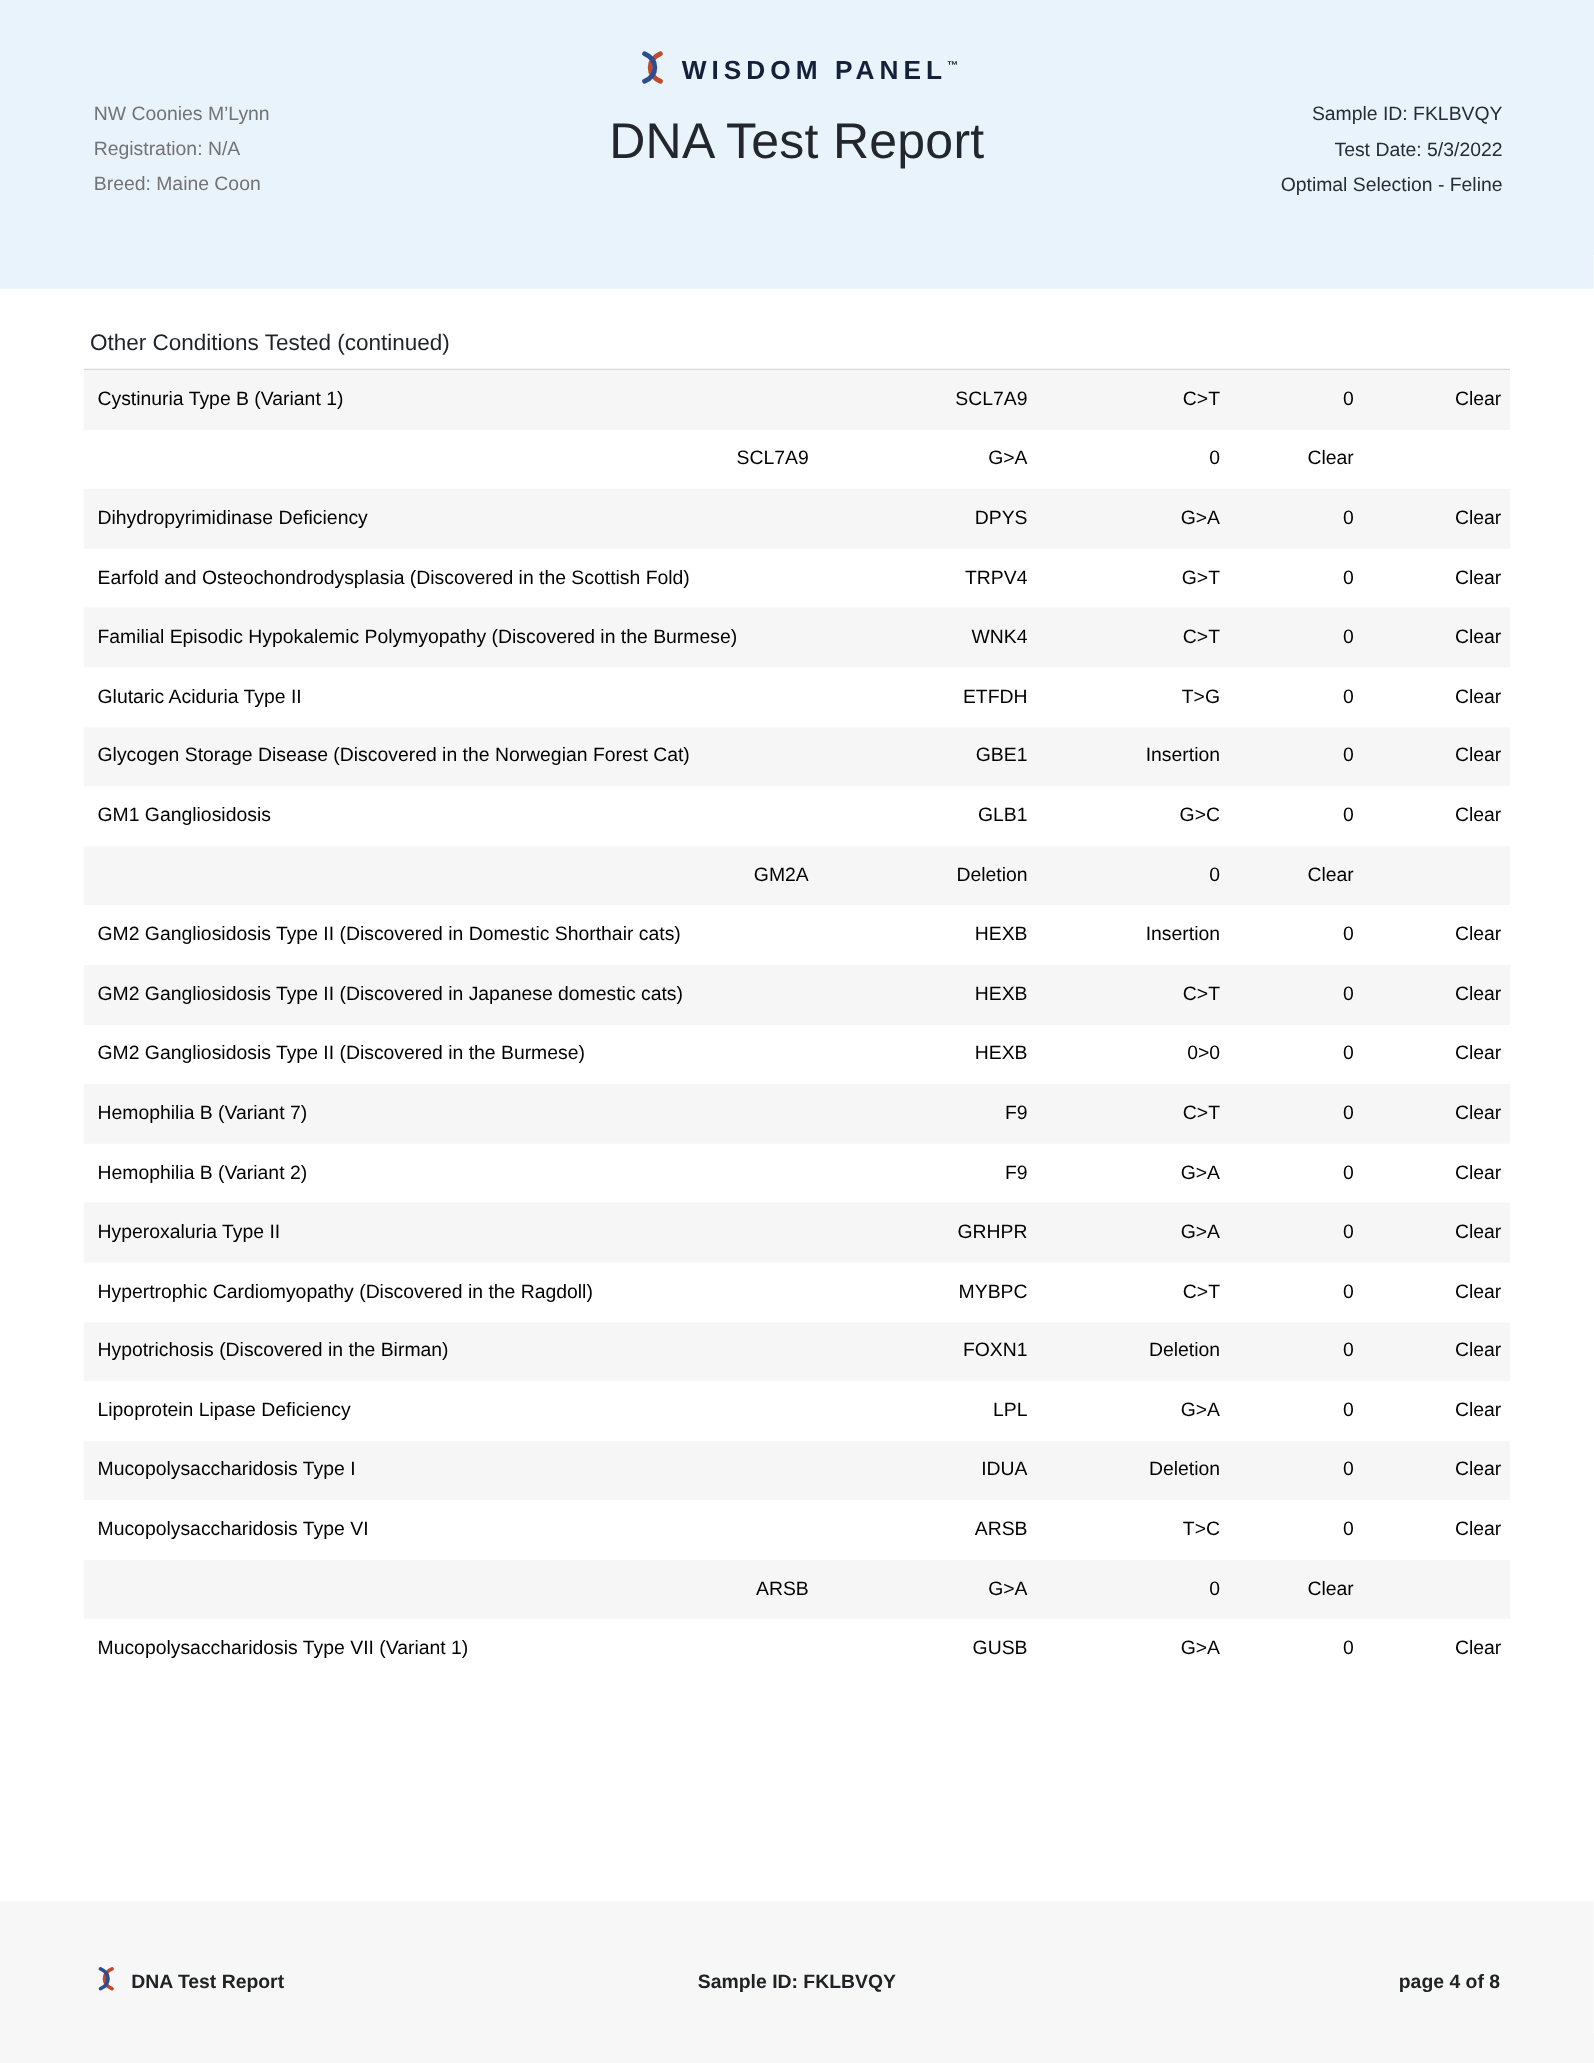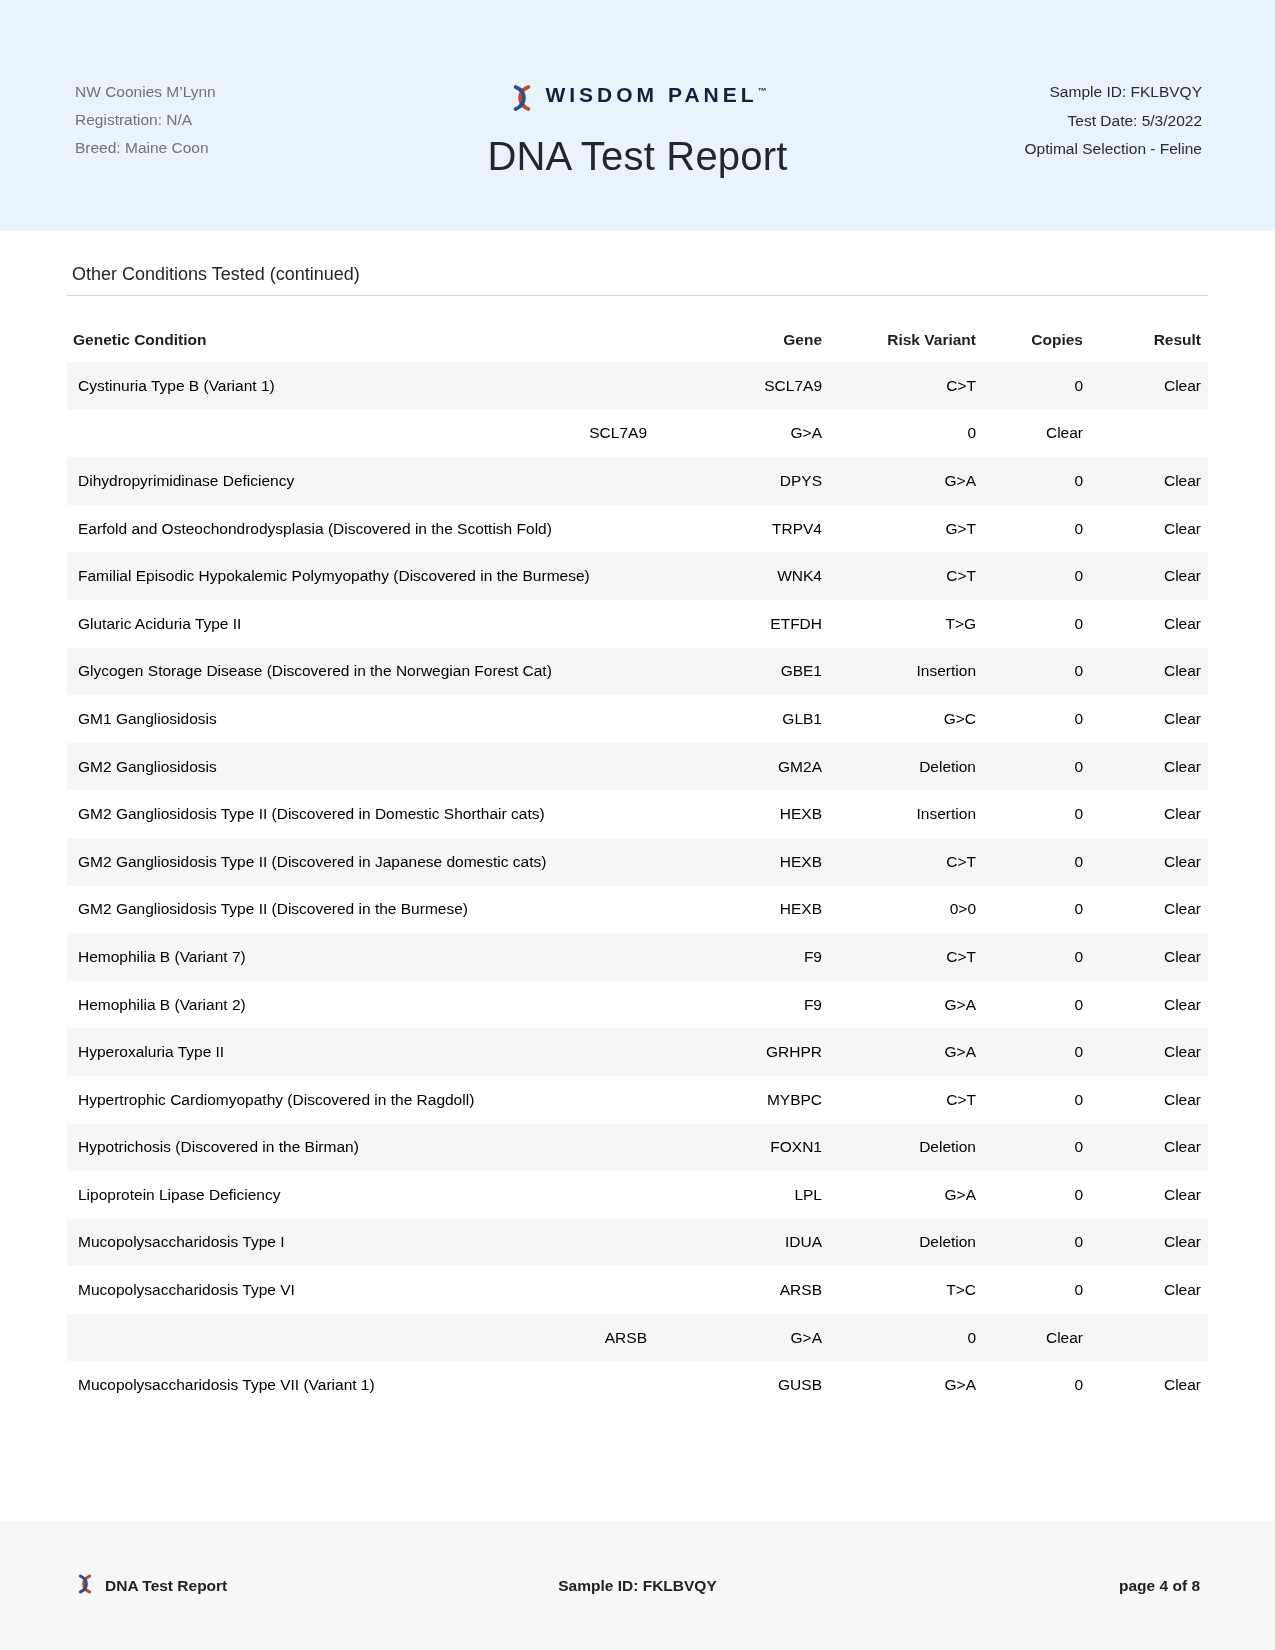--- a/index.html
+++ b/index.html
@@ -38,23 +38,23 @@
     line-height: 28.5px;
     text-align: right;
     color: #272c33;
   }
   .band-center {
     position: absolute;
     left: 0; right: 0; top: 0;
     text-align: center;
   }
   .logo-row {
-    margin-top: 83px;
+    margin-top: 39px;
     display: inline-flex;
-    align-items: flex-start;
+    align-items: center;
     gap: 9px;
   }
   .wordmark {
     font-size: 21px;
     font-weight: 700;
     letter-spacing: 4px;
     color: #15213a;
   }
   .wordmark sup {
     font-size: 9px;
@@ -179,27 +179,20 @@
       <div>Sample ID: FKLBVQY</div>
       <div>Test Date: 5/3/2022</div>
       <div>Optimal Selection - Feline</div>
     </div>
   </div>
 
   <div class="content">
     <div class="section-title">Other Conditions Tested (continued)</div>
     <div class="rule"></div>
 
-    <div class="grid-row thead">
-      <div class="cell c-cond">Genetic Condition</div>
-      <div class="cell c-gene">Gene</div>
-      <div class="cell c-risk">Risk Variant</div>
-      <div class="cell c-copies">Copies</div>
-      <div class="cell c-result">Result</div>
-    </div>
 
     <div>
   <div class="grid-row trow">
     <div class="cell c-cond">Cystinuria Type B (Variant 1)</div>
     <div class="cell c-gene">SCL7A9</div>
     <div class="cell c-risk">C&gt;T</div>
     <div class="cell c-copies">0</div>
     <div class="cell c-result">Clear</div>
   </div>
 
@@ -252,21 +245,20 @@
 
   <div class="grid-row trow">
     <div class="cell c-cond">GM1 Gangliosidosis</div>
     <div class="cell c-gene">GLB1</div>
     <div class="cell c-risk">G&gt;C</div>
     <div class="cell c-copies">0</div>
     <div class="cell c-result">Clear</div>
   </div>
 
   <div class="grid-row trow">
-    <div class="cell c-cond">GM2 Gangliosidosis</div>
     <div class="cell c-gene">GM2A</div>
     <div class="cell c-risk">Deletion</div>
     <div class="cell c-copies">0</div>
     <div class="cell c-result">Clear</div>
   </div>
 
   <div class="grid-row trow">
     <div class="cell c-cond">GM2 Gangliosidosis Type II (Discovered in Domestic Shorthair cats)</div>
     <div class="cell c-gene">HEXB</div>
     <div class="cell c-risk">Insertion</div>

